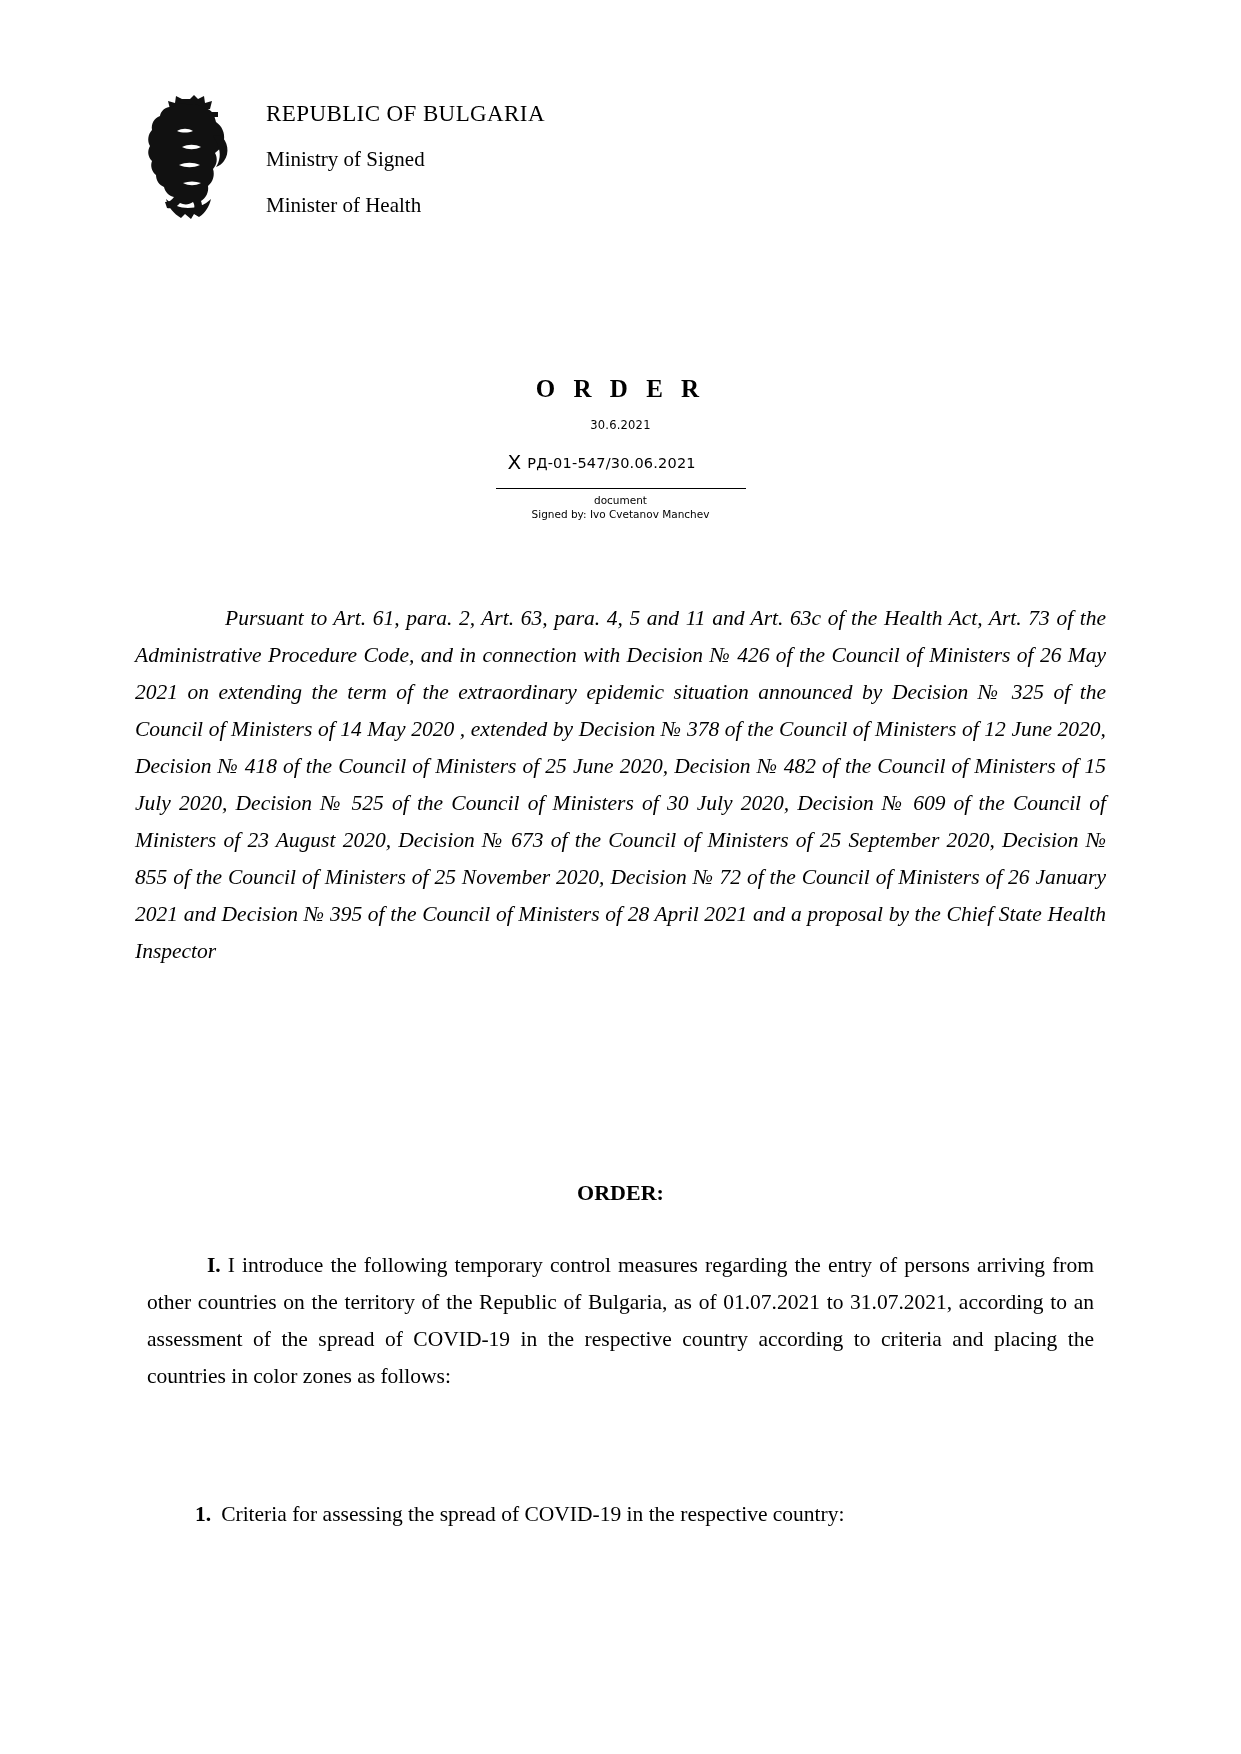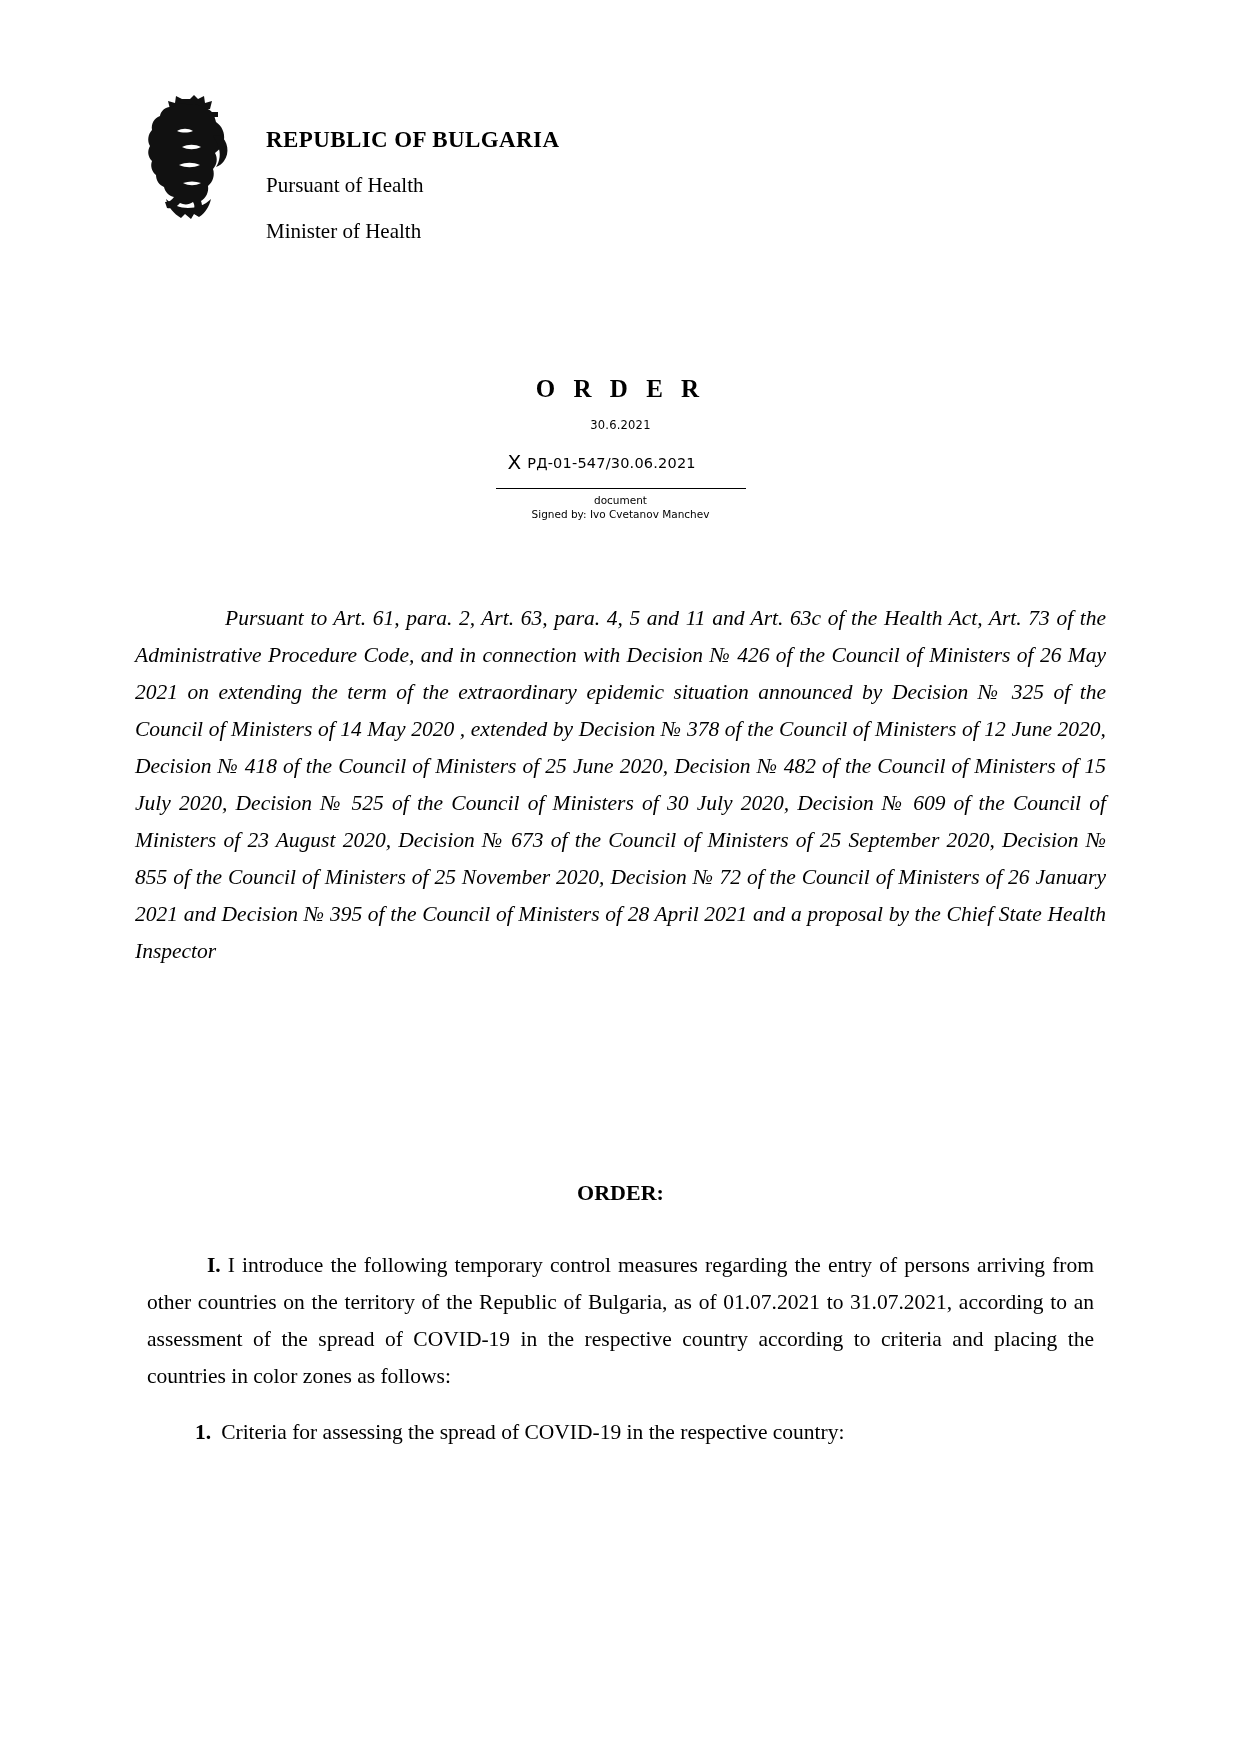--- a/index.html
+++ b/index.html
@@ -35,26 +35,25 @@
     width: 96px;
     height: 130px;
     flex: 0 0 96px;
     position: relative;
   }
   .letterhead-text {
     margin-left: 24px;
     padding-top: 6px;
   }
   .lh-line1 {
-    font-weight: bold;
+    font-weight: normal;
     font-size: 23px;
     letter-spacing: 0.4px;
     line-height: 1.1;
     margin-bottom: 22px;
-    margin-top: 26px;
   }
   .lh-line2, .lh-line3 {
     font-size: 21px;
     line-height: 1.1;
     margin-bottom: 23px;
   }
 
   
   .order-title {
     position: absolute;
@@ -150,21 +149,21 @@
     line-height: 37px;
     text-align: justify;
   }
   .section-I p { margin: 12px; text-indent: 60px; }
   .section-I b { font-weight: bold; }
 
   .item-1 {
     position: absolute;
     left: 135px;
     width: 971px;
-    top: 1414px;
+    top: 1496px;
     font-size: 21.5px;
     line-height: 37px;
     text-indent: 60px;
   }
   .item-1 b { font-weight: bold; }
   .item-num { margin-right: 10px; }
 </style>
 </head>
 <body>
 
@@ -186,21 +185,21 @@
           <path d="M37 88 c6 -2 12 -2 18 0 c-6 3 -12 3 -18 0 z" fill="#ffffff"></path>
 
           <path d="M74 40 c8 6 10 18 4 26 c-2 3 -5 5 -8 6 c4 -6 5 -14 2 -21 c-1 -4 -3 -7 -5 -10 z"></path>
 
           <path d="M20 104 c6 6 14 9 22 9 c9 0 17 -3 23 -9 c-2 8 -6 14 -12 18 l-5 -3 l-3 5 l-6 -5 l-4 4 c-7 -4 -13 -11 -15 -19 z"></path>
         </g>
       </svg>
     </div>
     <div class="letterhead-text">
       <div class="lh-line1">REPUBLIC OF BULGARIA</div>
-      <div class="lh-line2">Pursuant of Health</div>
+      <div class="lh-line2">Ministry of Signed</div>
       <div class="lh-line3">Minister of Health</div>
     </div>
   </div>
 
   <div class="order-title">O R D E R</div>
 
   <div class="sig-block">
     <div class="sig-date">30.6.2021</div>
     <div class="sig-line-wrap">
       <span class="sig-x">X</span><span class="sig-id">РД-01-547/30.06.2021</span>

